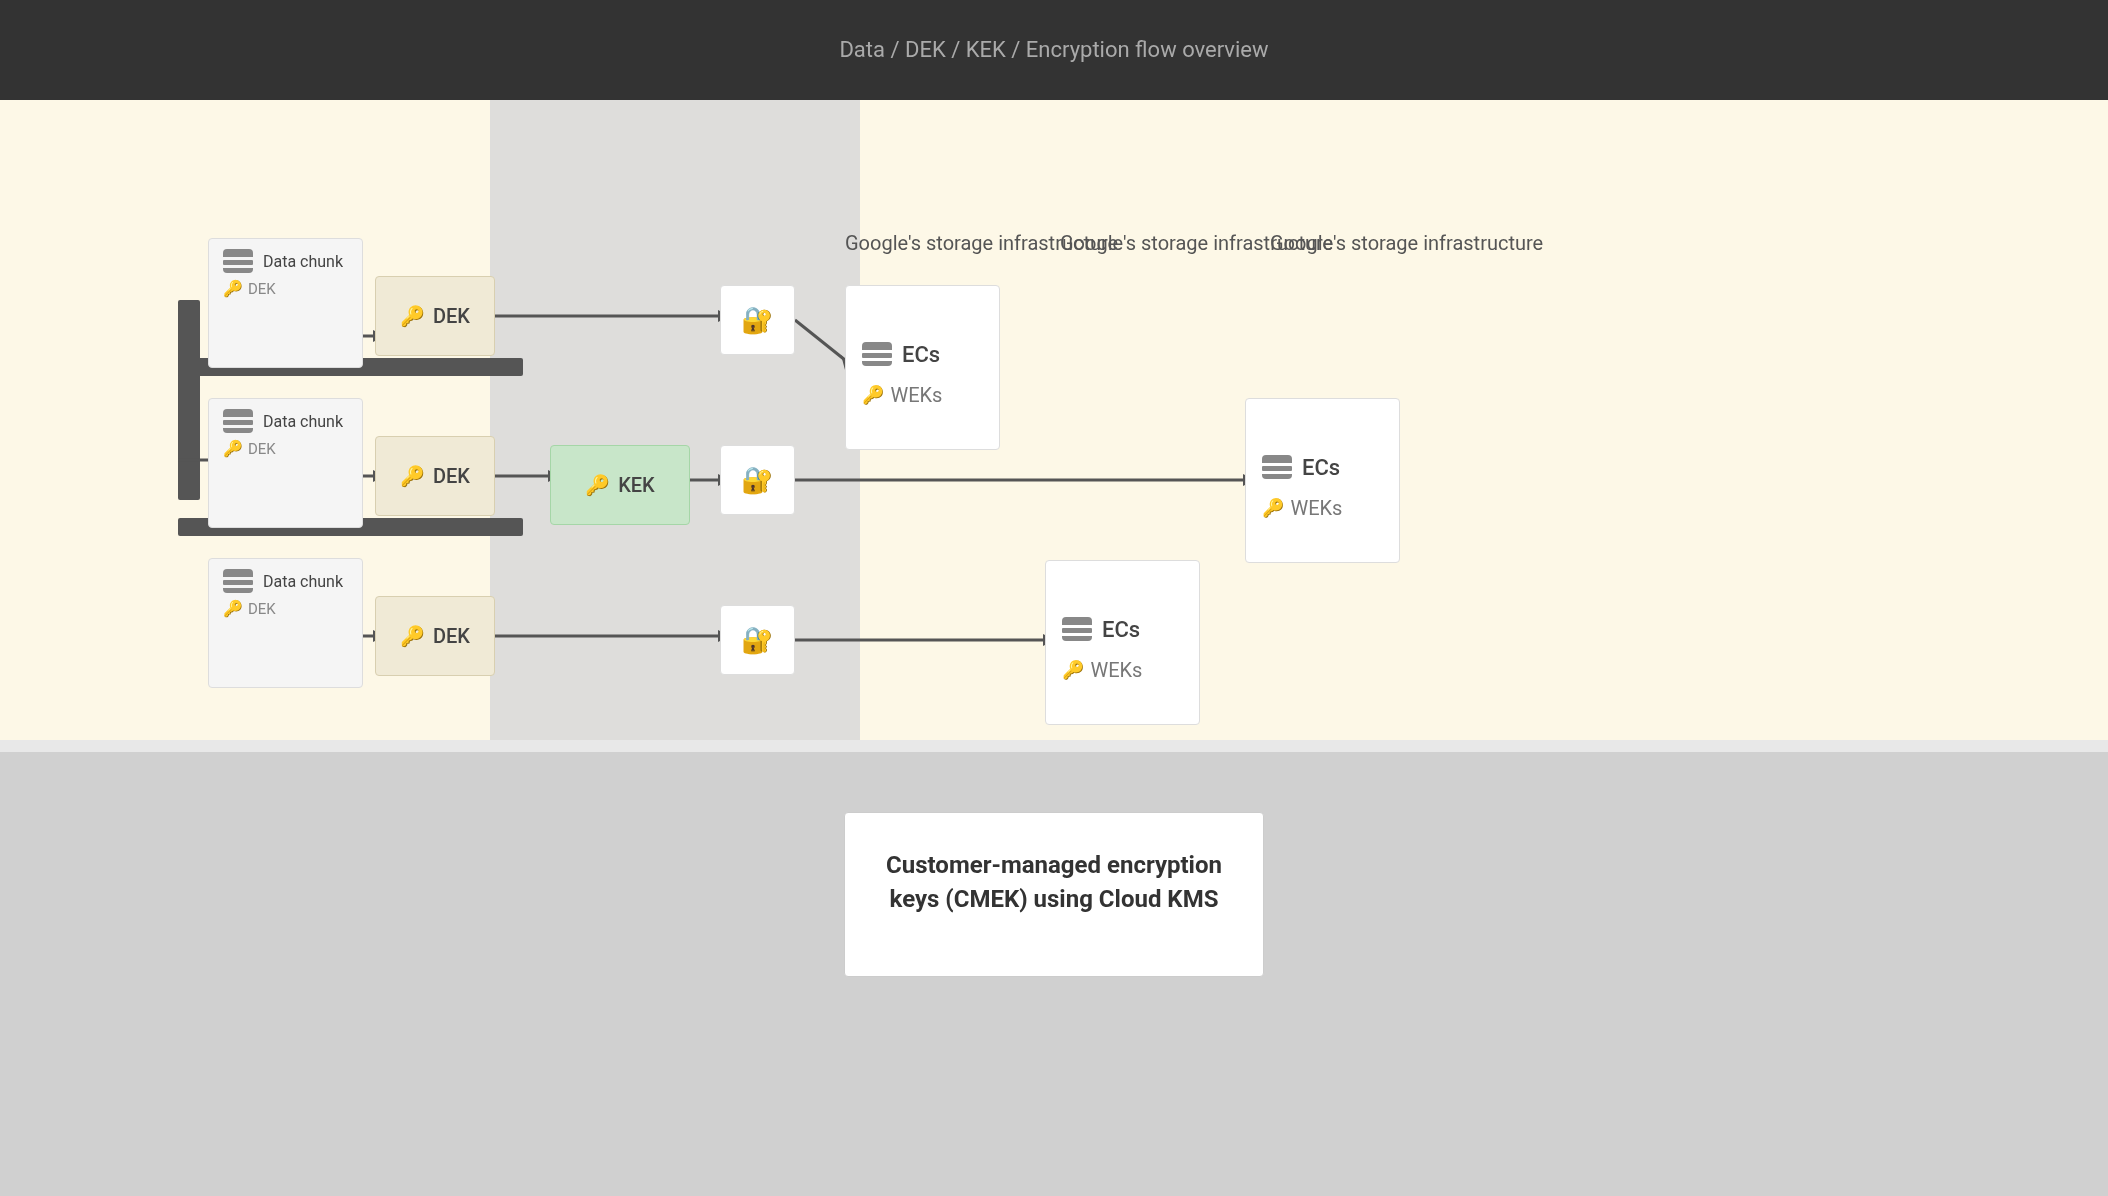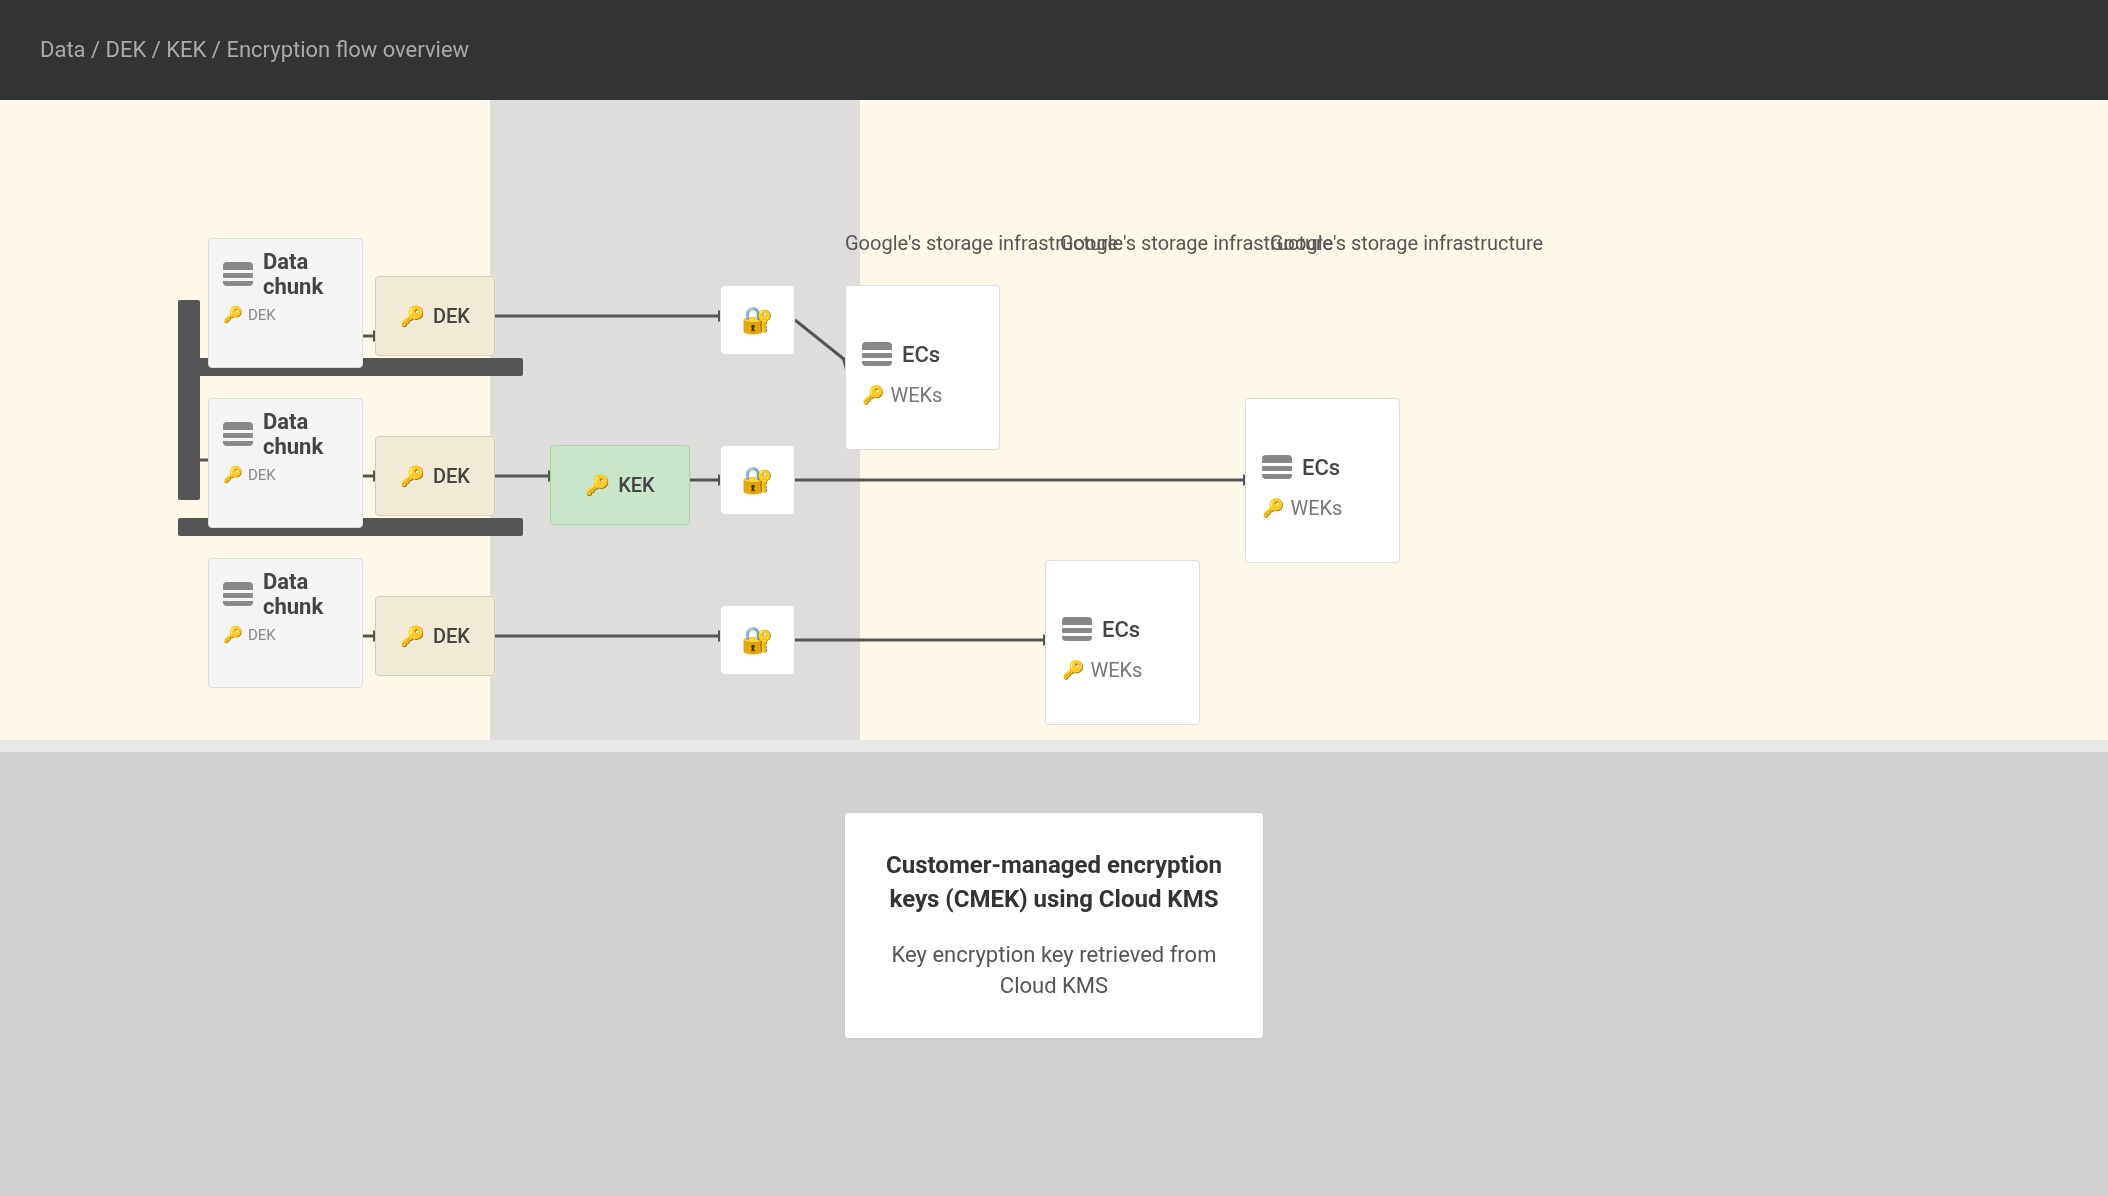--- a/index.html
+++ b/index.html
@@ -14,20 +14,21 @@
 
     
     .top-bar {
       background: #333;
       height: 100px;
       width: 100%;
       display: flex;
       align-items: center;
       padding: 0 40px;
       gap: 60px;
+      justify-content: center;
     }
     .top-bar-text {
       color: #aaa;
       font-size: 22px;
       line-height: 1.4;
     }
 
     
     .main-area {
       background: #fdf8e7;
@@ -225,21 +226,21 @@
     
     .diagram-svg {
       position: absolute;
       top: 0;
       left: 0;
       width: 100%;
       height: 100%;
       pointer-events: none;
     }
 
-    .chunk-title { font-size: 22px; font-weight: 700; color: #444; }
+    .chunk-title { font-size: 16px; font-weight: 400; color: #444; }
     .chunk-sub { font-size: 15px; color: #888; display: flex; align-items: center; gap: 5px; }
 
     .storage-label { font-size: 22px; font-weight: 500; color: #444; margin-top: 13px; }
     .storage-sub { font-size: 20px; color: #777; display: flex; align-items: center; gap: 6px; }
   </style>
 </head>
 <body>
 
 <div class="top-bar">
   <span class="top-bar-text">Data / DEK / KEK / Encryption flow overview</span>
@@ -419,15 +420,14 @@
       <span style="font-size:18px;">🔑</span>
       <span>WEKs</span>
     </div>
   </div>
 
 </div>
 
 <div class="bottom-bar">
   <div class="info-box">
     <div class="info-title">Customer-managed encryption keys (CMEK) using Cloud KMS</div>
-    <div class="info-desc">Key encryption key retrieved from Cloud KMS</div>
   </div>
 </div>
 
 </body></html>

